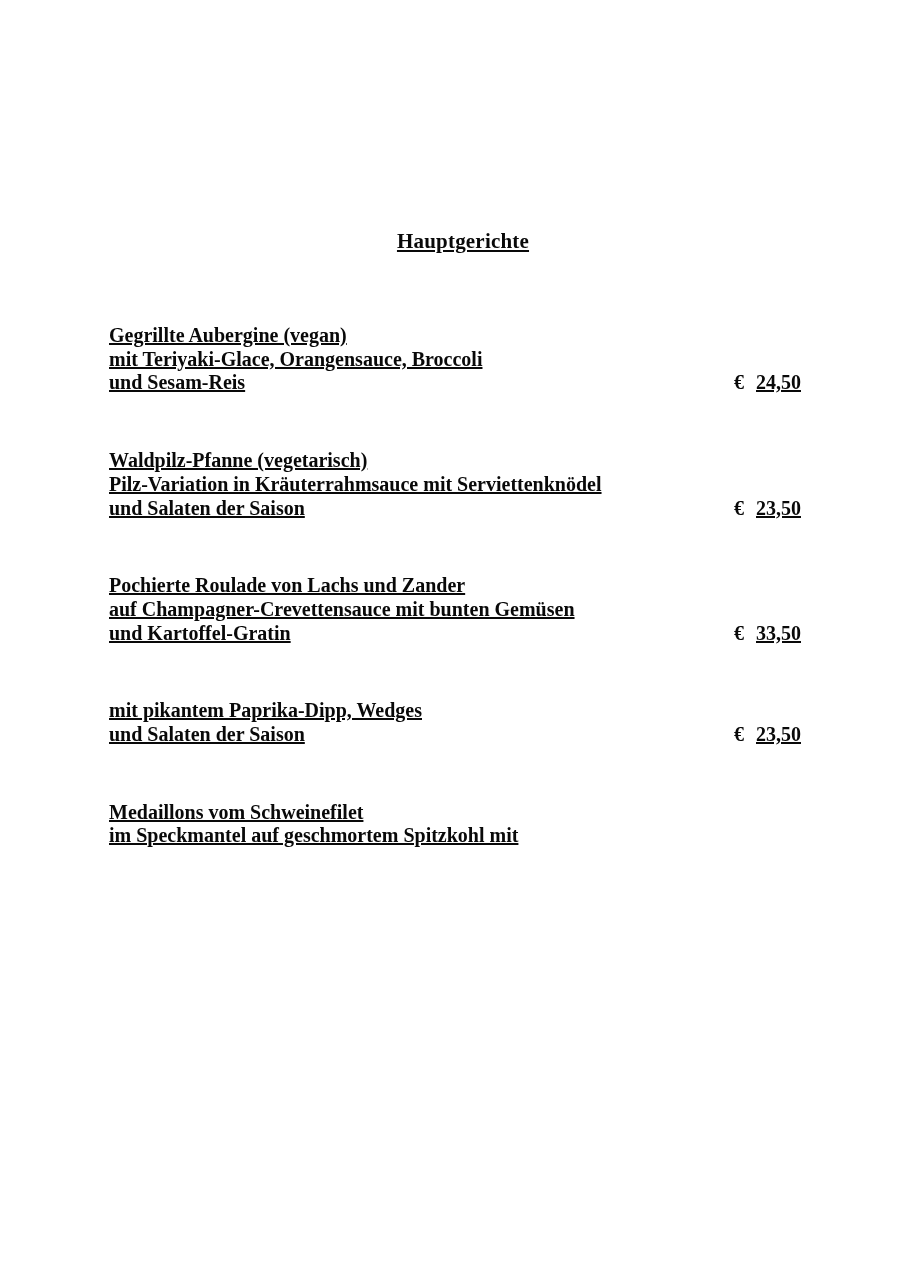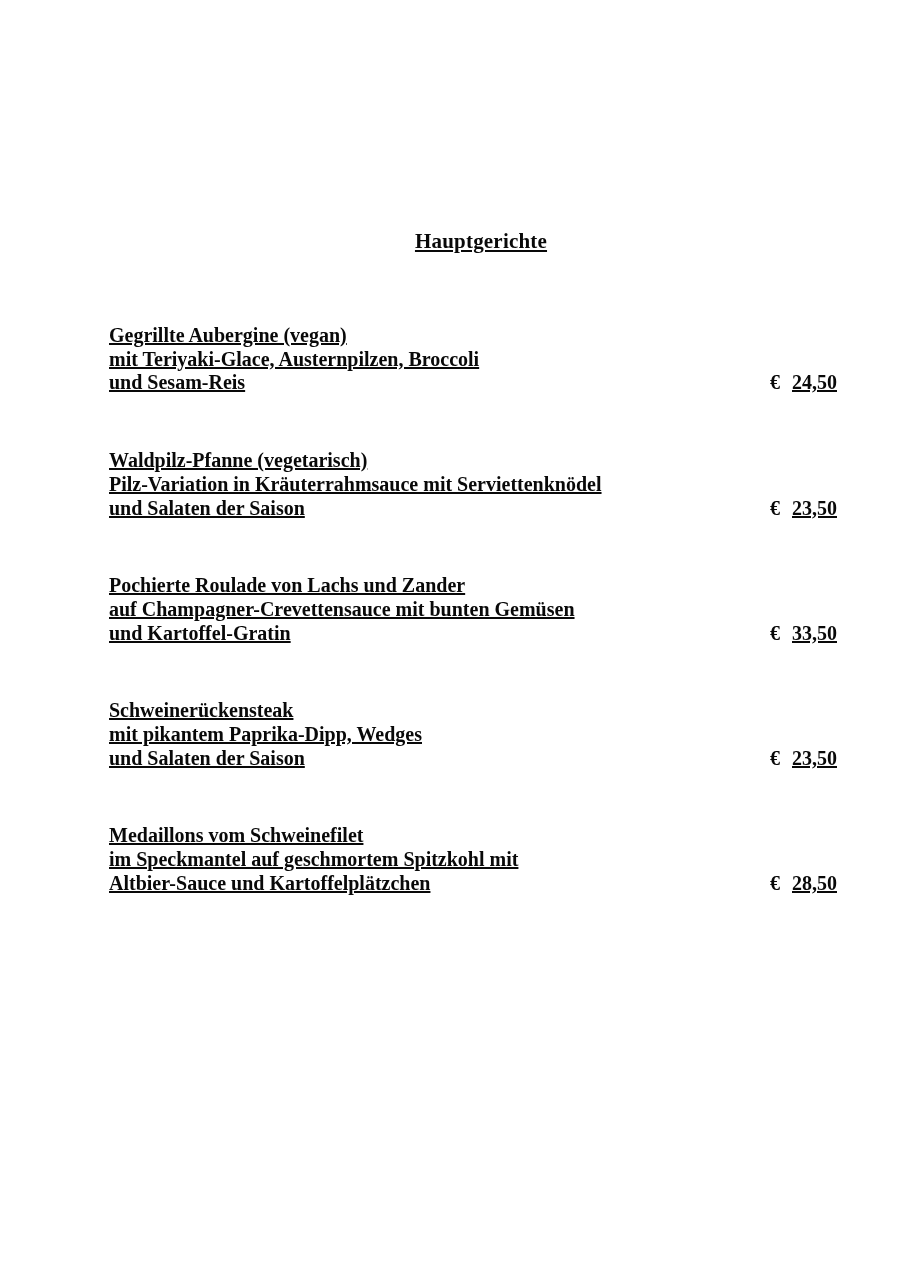--- a/index.html
+++ b/index.html
@@ -6,21 +6,21 @@
     margin: 0;
     padding: 0;
     background: #ffffff;
   }
   .page {
     position: relative;
     width: 905px;
     height: 1280px;
     background: #ffffff;
     box-sizing: border-box;
-    padding: 228px 68px 0 109px;
+    padding: 228px 104px 0 109px;
     font-family: "Liberation Serif", "DejaVu Serif", serif;
     font-weight: bold;
     color: #090909;
     overflow: hidden;
   }
   .title {
     margin: 0 -125px 70px -109px;
     text-align: center;
     font-size: 21px;
     line-height: 26px;
@@ -53,21 +53,21 @@
 </style>
 </head>
 <body>
 
 <div class="page">
 
   <h1 class="title">Hauptgerichte</h1>
 
   <div class="dish">
     <div class="line">Gegrillte Aubergine (vegan)</div>
-    <div class="line">mit Teriyaki-Glace, Austernpilzen, Broccoli</div>
+    <div class="line">mit Teriyaki-Glace, Orangensauce, Broccoli</div>
     <div class="line line-with-price">
       <span>und Sesam-Reis</span>
       <span class="price"><span class="cur">€</span><span class="amt">24,50</span></span>
     </div>
   </div>
 
   <div class="dish">
     <div class="line">Waldpilz-Pfanne (vegetarisch)</div>
     <div class="line">Pilz-Variation in Kräuterrahmsauce mit Serviettenknödel</div>
     <div class="line line-with-price">
@@ -80,30 +80,25 @@
     <div class="line">Pochierte Roulade von Lachs und Zander</div>
     <div class="line">auf Champagner-Crevettensauce mit bunten Gemüsen</div>
     <div class="line line-with-price">
       <span>und Kartoffel-Gratin</span>
       <span class="price"><span class="cur">€</span><span class="amt">33,50</span></span>
     </div>
   </div>
 
 
   <div class="dish">
-    <div class="line">Schweinerückensteak</div>
     <div class="line">mit pikantem Paprika-Dipp, Wedges</div>
     <div class="line line-with-price">
       <span>und Salaten der Saison</span>
       <span class="price"><span class="cur">€</span><span class="amt">23,50</span></span>
     </div>
   </div>
 
   <div class="dish">
     <div class="line">Medaillons vom Schweinefilet</div>
     <div class="line">im Speckmantel auf geschmortem Spitzkohl mit</div>
-    <div class="line line-with-price">
-      <span>Altbier-Sauce und Kartoffelplätzchen</span>
-      <span class="price"><span class="cur">€</span><span class="amt">28,50</span></span>
-    </div>
   </div>
 
 </div>
 
 </body></html>

